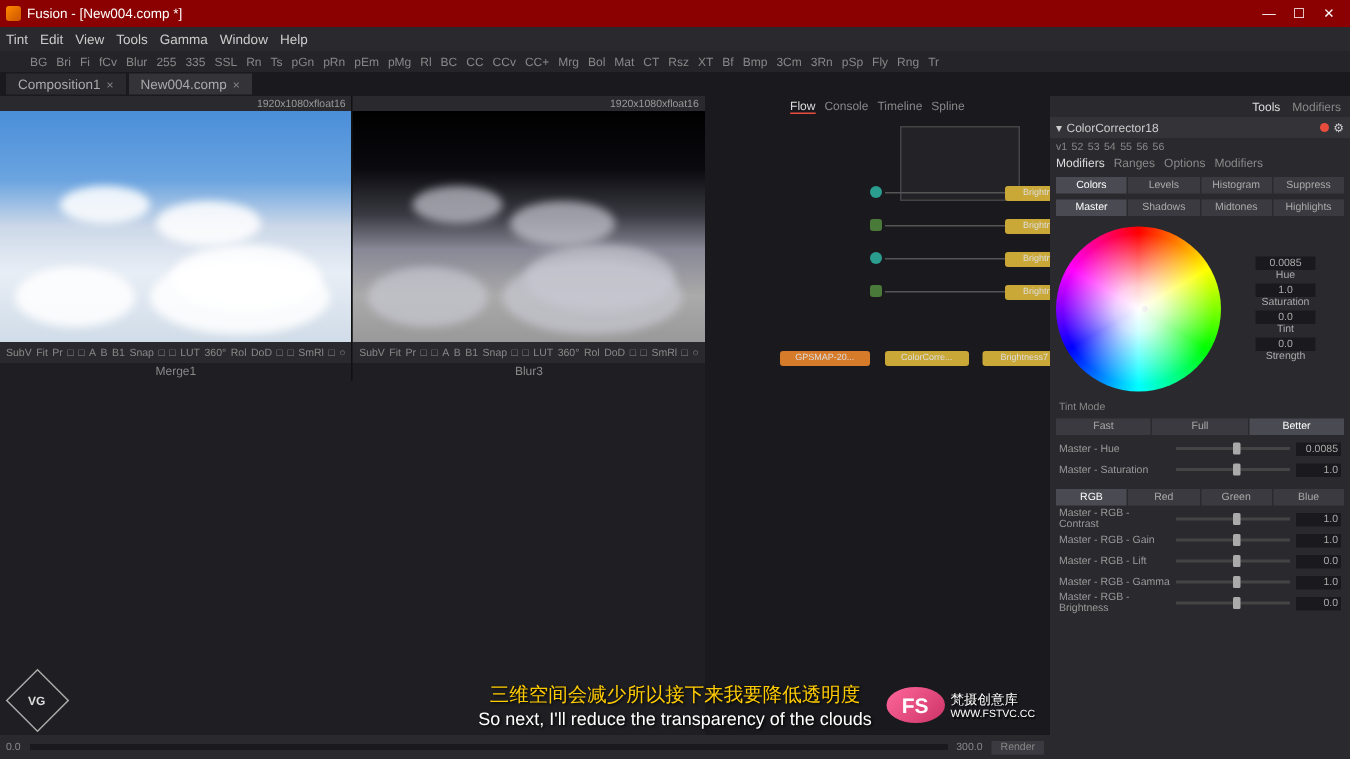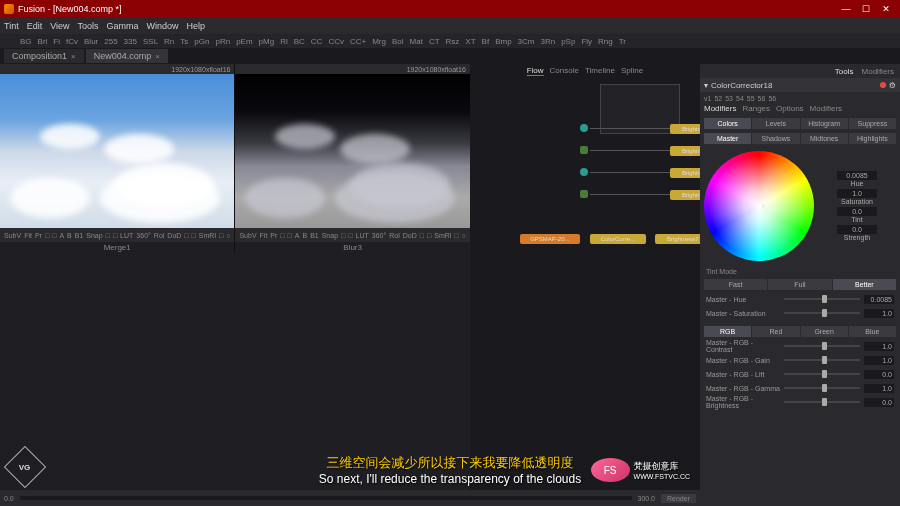--- a/index.html
+++ b/index.html
@@ -61,21 +61,21 @@
 .slider-row .thumb{position:absolute;width:5px;height:8px;background:#aaa;top:-3px;border-radius:1px}
 .slider-row .val{width:30px;text-align:right;font-size:7px;background:#1a1a1e;padding:1px 2px}
 .section-label{padding:2px 6px;font-size:7px;color:#888}
 .tint-row{display:flex;gap:1px;padding:2px 4px}
 .subtitle{position:absolute;bottom:20px;left:50%;transform:translateX(-50%);text-align:center;z-index:10}
 .sub-cn{color:#ffcc00;font-size:13px;text-shadow:1px 1px 2px #000}
 .sub-en{color:#fff;font-size:12px;text-shadow:1px 1px 2px #000}
 .timeline{position:absolute;bottom:0;left:0;right:200px;height:16px;background:#2a2a2e;display:flex;align-items:center;font-size:7px;color:#888;padding:0 4px;gap:6px}
 .timeline .track{flex:1;height:4px;background:#1a1a1e}
 .watermark{position:absolute;bottom:24px;right:210px;z-index:11;display:flex;align-items:center;gap:4px}
-.wm-badge{width:39px;height:24px;background:linear-gradient(135deg,#ff6699,#cc3366);border-radius:50%;display:flex;align-items:center;justify-content:center;color:#fff;font-weight:normal;font-size:10px}
+.wm-badge{width:39px;height:24px;background:linear-gradient(135deg,#ff6699,#cc3366);border-radius:50%;display:flex;align-items:center;justify-content:center;color:#fff;font-weight:bold;font-size:14px}
 .wm-text{color:#fff;font-size:9px;text-shadow:1px 1px 1px #000}
 .logo-bl{position:absolute;bottom:24px;left:10px;z-index:11;width:30px;height:30px;border:1px solid #aaa;transform:rotate(45deg);display:flex;align-items:center;justify-content:center}
 .logo-bl span{transform:rotate(-45deg);color:#ddd;font-size:8px;font-weight:bold}
 </style>
 </head>
 <body>
 
 <div class="titlebar">
   <div class="icon"></div>
   <span>Fusion - [New004.comp *]</span>

